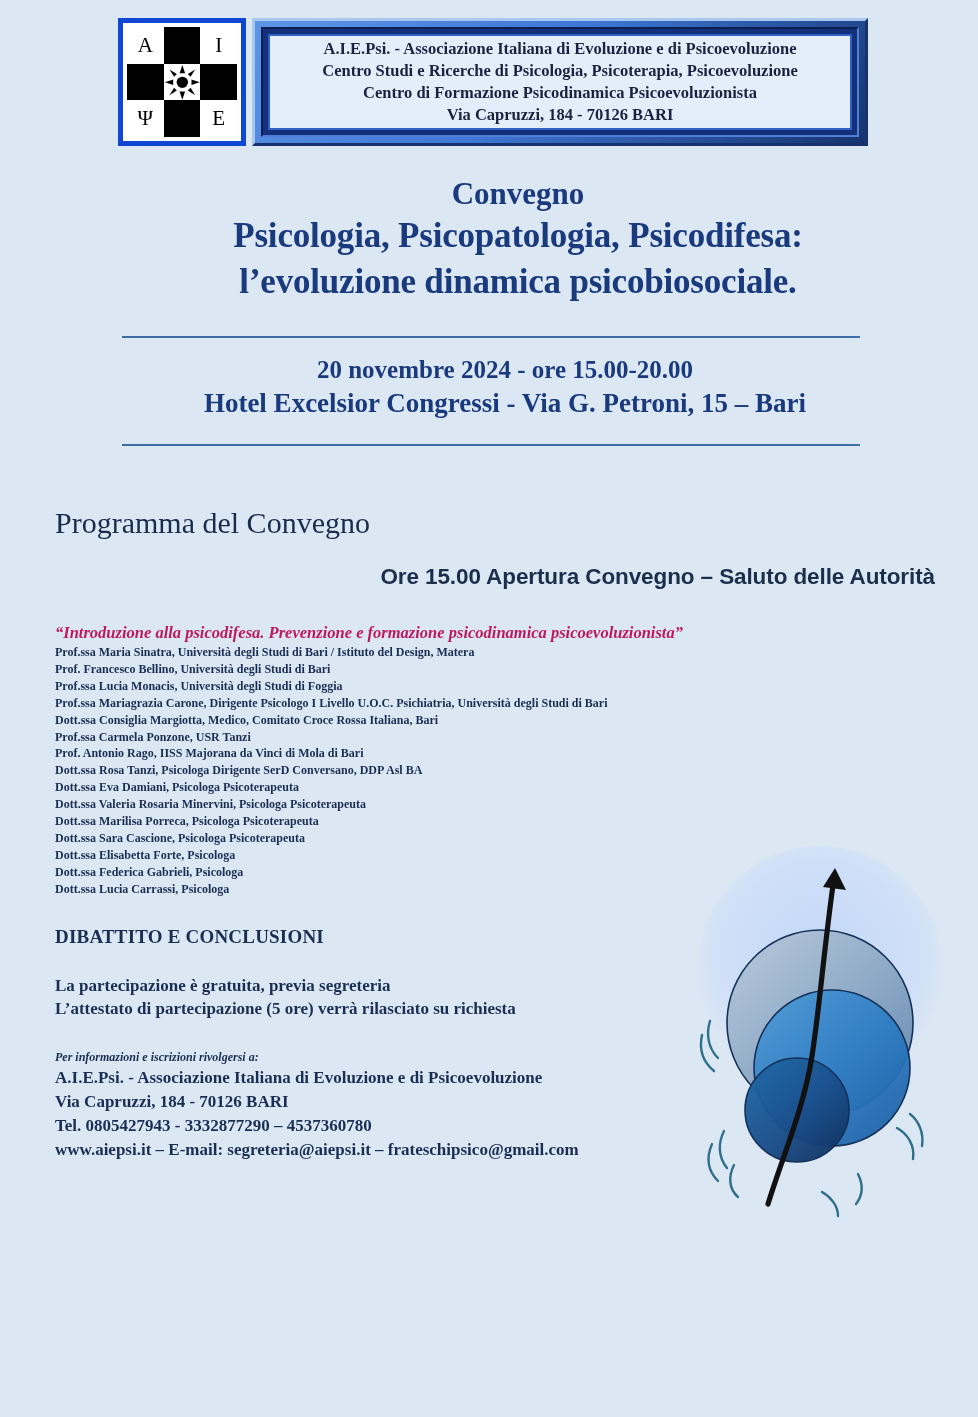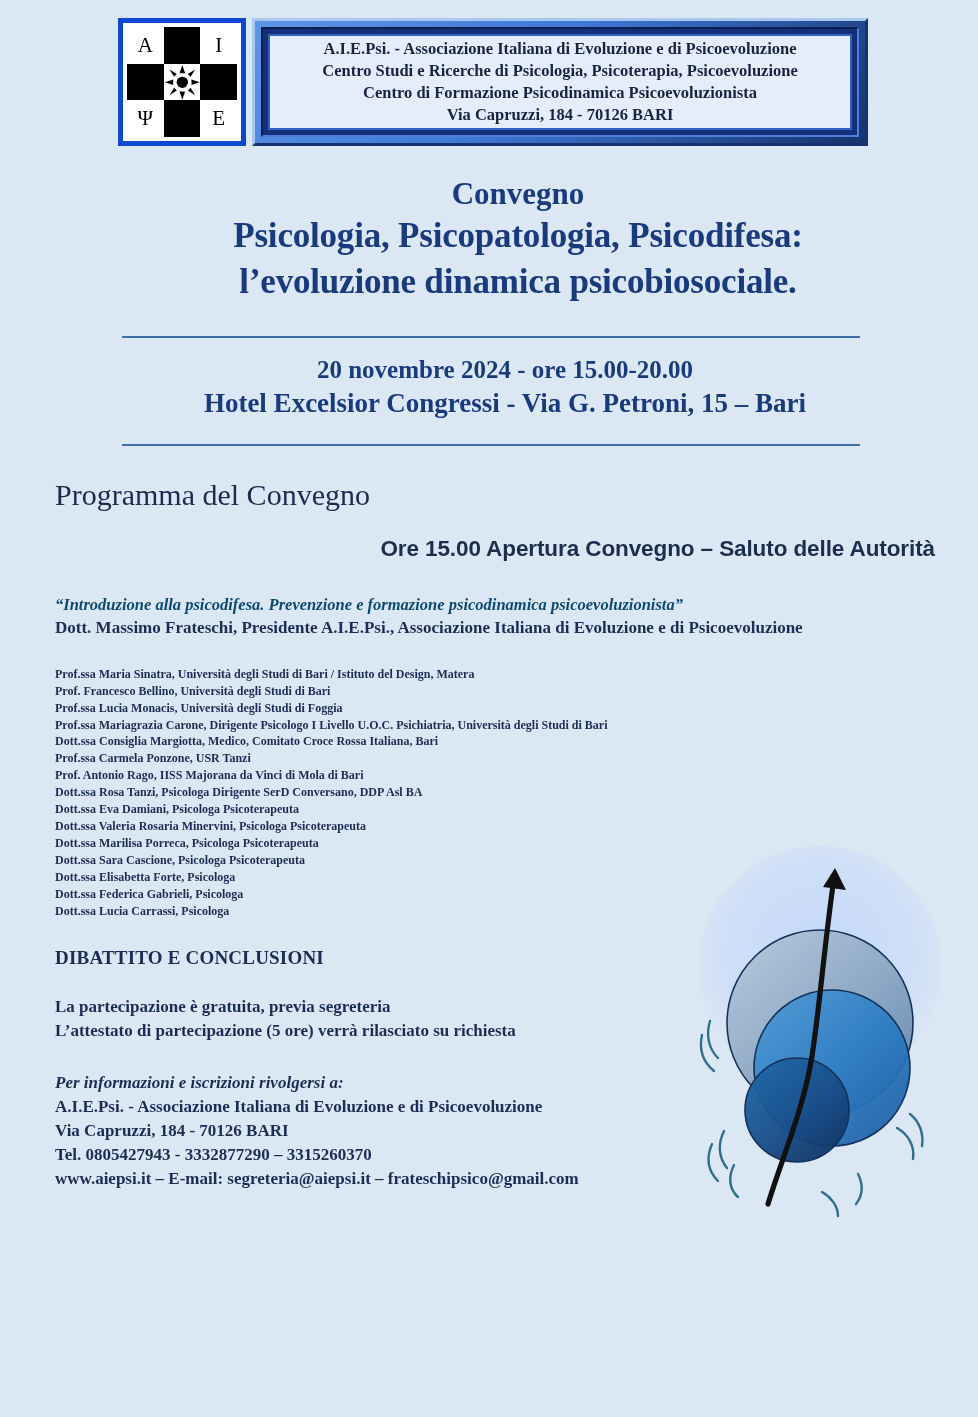--- a/index.html
+++ b/index.html
@@ -146,21 +146,21 @@
     font-family: "Liberation Serif", "DejaVu Serif", serif;
     font-weight: bold;
     font-size: 27px;
     color: #1a3a7e;
     line-height: 1.3;
   }
 
   
   #program {
     position: absolute;
-    left: 55px; top: 478px;
+    left: 55px; top: 506px;
     width: 880px;
   }
   #program-heading {
     font-family: "Liberation Serif", "DejaVu Serif", serif;
     font-size: 30px;
     color: #1b2b4d;
     line-height: 1.1;
     margin: 0 0 26px 0;
   }
   #opening-line {
@@ -172,21 +172,21 @@
     margin: 0 0 32px 0;
     letter-spacing: -0.1px;
     text-align: right;
   }
   #lecture-title {
     font-family: "Liberation Serif", "DejaVu Serif", serif;
     font-weight: bold;
     font-style: italic;
     font-size: 16.5px;
     line-height: 1.35;
-    color: #0c4a6e;
+    color: #be185d;
     margin: 0;
   }
   #lecture-author {
     font-family: "Liberation Serif", "DejaVu Serif", serif;
     font-weight: bold;
     font-size: 17px;
     line-height: 1.4;
     color: #1a2d52;
     margin: 0 0 26px 0;
   }
@@ -211,21 +211,21 @@
     font-weight: bold;
     font-size: 17px;
     line-height: 1.4;
     color: #1a2d52;
   }
   #info-block { margin-top: 28px; }
   #info-heading {
     font-family: "Liberation Serif", "DejaVu Serif", serif;
     font-weight: bold;
     font-style: italic;
-    font-size: 17px;
+    font-size: 12px;
     line-height: 1.4;
     color: #1a2d52;
   }
   .contact-line {
     font-family: "Liberation Serif", "DejaVu Serif", serif;
     font-weight: bold;
     font-size: 17px;
     line-height: 1.42;
     color: #1a2d52;
   }
@@ -300,21 +300,20 @@
 
 <div class="hrule" id="rule-bottom"></div>
 
 <div id="program">
 
   <div id="program-heading">Programma del Convegno</div>
 
   <div id="opening-line">Ore 15.00  Apertura Convegno – Saluto delle Autorità</div>
 
   <div id="lecture-title">“Introduzione alla psicodifesa. Prevenzione e formazione psicodinamica psicoevoluzionista”</div>
-  <div id="lecture-author">Dott. Massimo Frateschi, Presidente A.I.E.Psi., Associazione Italiana di Evoluzione e di Psicoevoluzione</div>
 
   <div id="speaker-list">
       <div class="speaker-line">Prof.ssa Maria Sinatra, Università degli Studi di Bari / Istituto del Design, Matera</div>
       <div class="speaker-line">Prof. Francesco Bellino, Università degli Studi di Bari</div>
       <div class="speaker-line">Prof.ssa Lucia Monacis, Università degli Studi di Foggia</div>
       <div class="speaker-line">Prof.ssa Mariagrazia Carone, Dirigente Psicologo I Livello U.O.C. Psichiatria, Università degli Studi di Bari</div>
       <div class="speaker-line">Dott.ssa Consiglia Margiotta, Medico, Comitato Croce Rossa Italiana, Bari</div>
       <div class="speaker-line">Prof.ssa Carmela Ponzone, USR Tanzi</div>
       <div class="speaker-line">Prof. Antonio Rago, IISS Majorana da Vinci di Mola di Bari</div>
       <div class="speaker-line">Dott.ssa Rosa Tanzi, Psicologa Dirigente SerD Conversano, DDP Asl BA</div>
@@ -329,21 +328,21 @@
 
   <div id="debate-heading">DIBATTITO E CONCLUSIONI</div>
 
   <div class="note-line">La partecipazione è gratuita, previa segreteria</div>
   <div class="note-line">L’attestato di partecipazione (5 ore) verrà rilasciato su richiesta</div>
 
   <div id="info-block">
     <div id="info-heading">Per informazioni e iscrizioni rivolgersi a:</div>
     <div class="contact-line">A.I.E.Psi. - Associazione Italiana di Evoluzione e di Psicoevoluzione</div>
     <div class="contact-line">Via Capruzzi, 184 - 70126 BARI</div>
-    <div class="contact-line">Tel. 0805427943 - 3332877290 – 3315260370</div>
+    <div class="contact-line">Tel. 0805427943 - 3332877290 – 4537360780</div>
     <div class="contact-line">www.aiepsi.it – E-mail: segreteria@aiepsi.it – frateschipsico@gmail.com</div>
   </div>
 </div>
 
 <div id="decor">
   <svg viewBox="0 0 300 404" width="300" height="404" xmlns="http://www.w3.org/2000/svg">
     <defs>
       <radialGradient id="halo" cx="50%" cy="45%" r="55%">
         <stop offset="0%" stop-color="#c3d8f8"></stop>
         <stop offset="70%" stop-color="#cfdff8"></stop>

